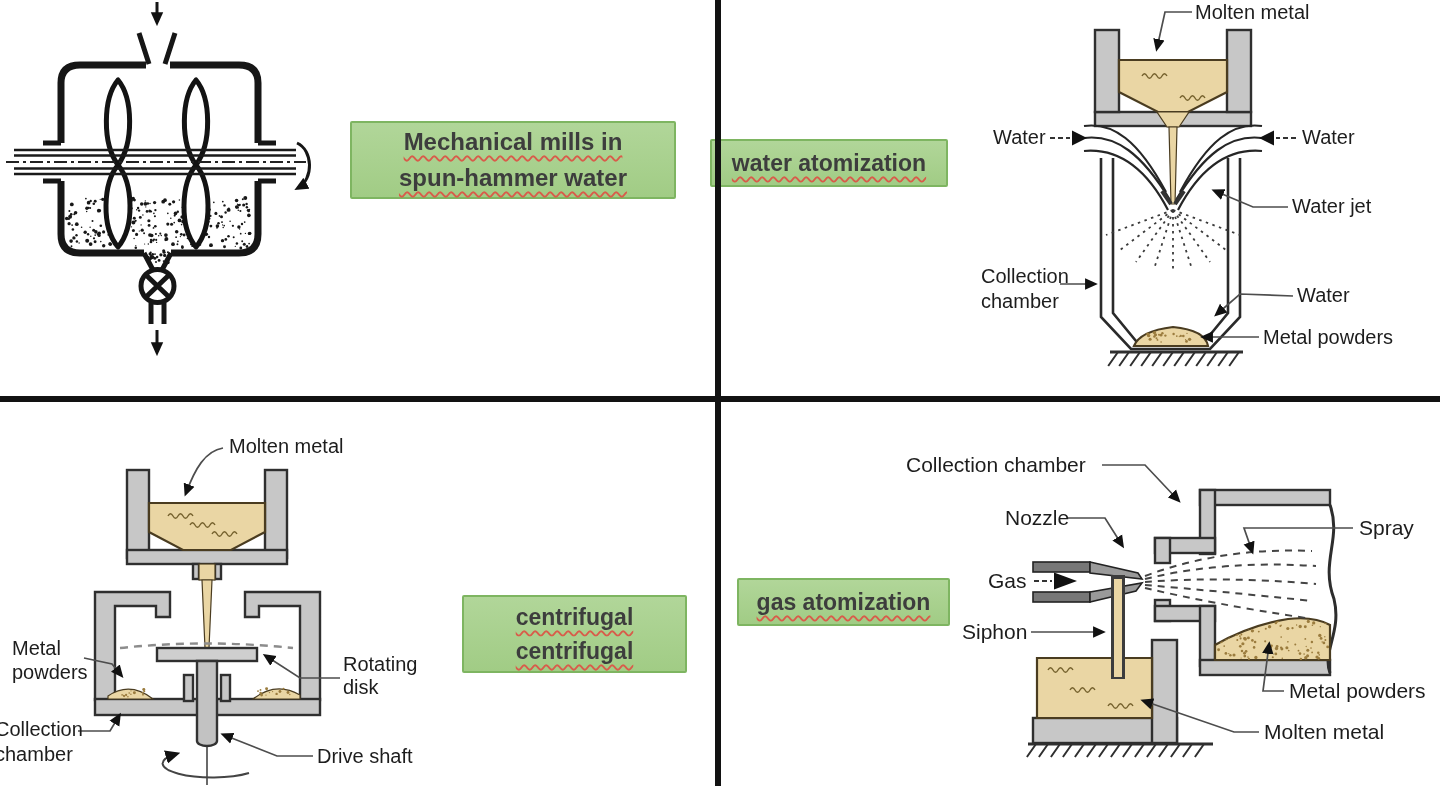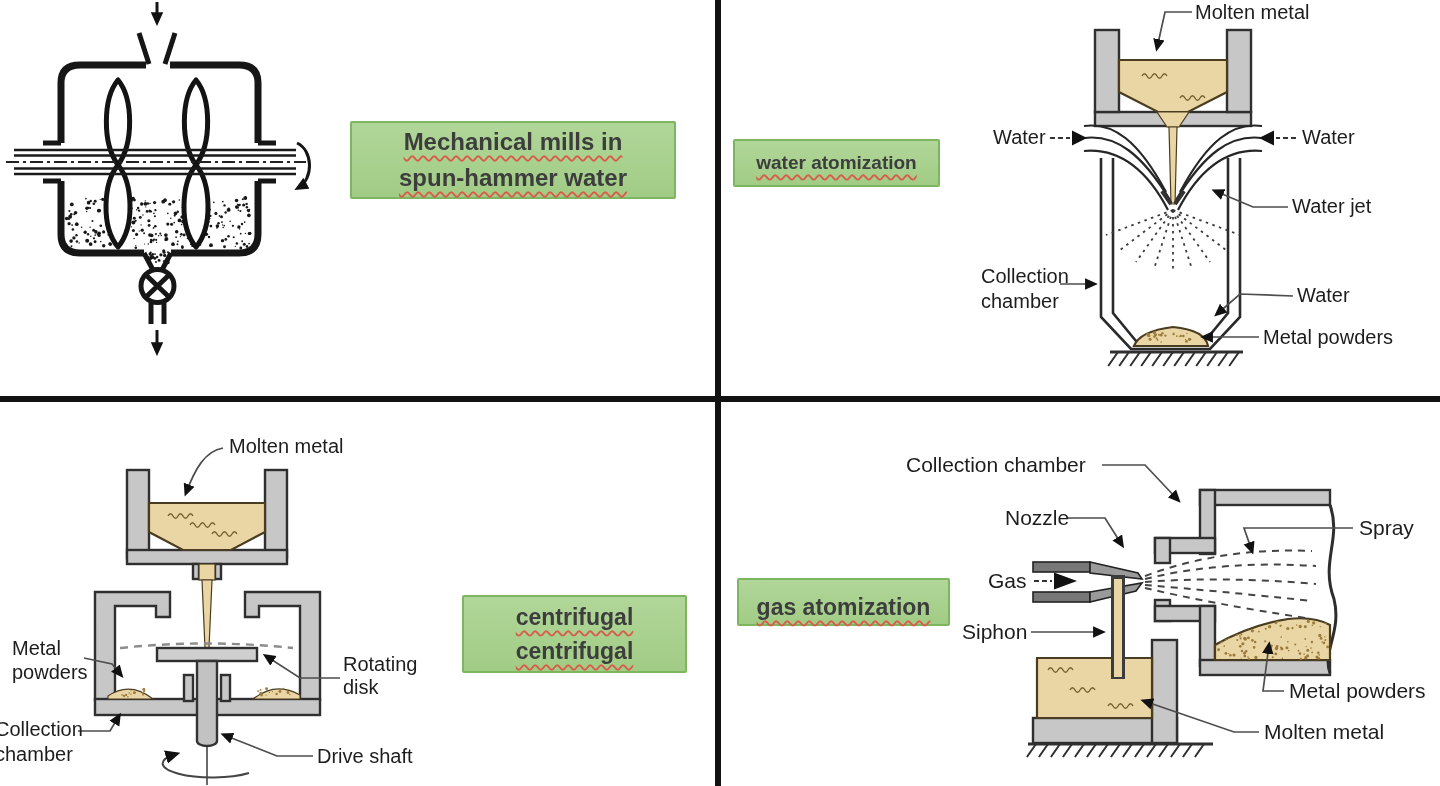--- a/index.html
+++ b/index.html
@@ -26,23 +26,23 @@
     border-radius:2px;
   }
   .caption span{
     font-weight:bold;color:var(--caption-text,#3d3d3d);
     text-decoration-line:underline;text-decoration-style:wavy;
     text-decoration-color:var(--squiggle-red,#d85c4a);
     text-decoration-thickness:2px;text-underline-offset:5px;
     line-height:1.5;white-space:nowrap;
   }
   #cap-mechanical{left:350px;top:121px;width:326px;height:78px;font-size:24px;}
-  #cap-water{left:733px;top:139px;width:207px;height:48px;font-size:19px;}
+  #cap-water{left:710px;top:139px;width:238px;height:48px;font-size:23px;}
   #cap-centrifugal{left:462px;top:582px;width:225px;height:78px;font-size:23px;margin-top:13px;}
-  #cap-gas{left:737px;top:578px;width:213px;height:48px;font-size:23px;justify-content:flex-end;}
+  #cap-gas{left:737px;top:578px;width:213px;height:48px;font-size:23px;}
 
   
   .shell{fill:none;stroke:#161616;stroke-width:7;stroke-linejoin:round;}
   .ink3{stroke:#161616;stroke-width:3;fill:none;}
   .ink5{stroke:#161616;stroke-width:5;fill:none;}
   .hammer{fill:#ffffff;stroke:#131313;stroke-width:5;stroke-linejoin:round;}
   .shaftline{stroke:#1a1a1a;stroke-width:2.4;fill:none;}
   .dashdot{stroke:#222;stroke-width:2;fill:none;stroke-dasharray:13 4 3 4;}
   .wall{fill:var(--wall-gray,#c7c7c7);stroke:#2f2f2f;stroke-width:2.4;}
   .wall2{fill:#cfcfcf;stroke:#2f2f2f;stroke-width:2.4;}

